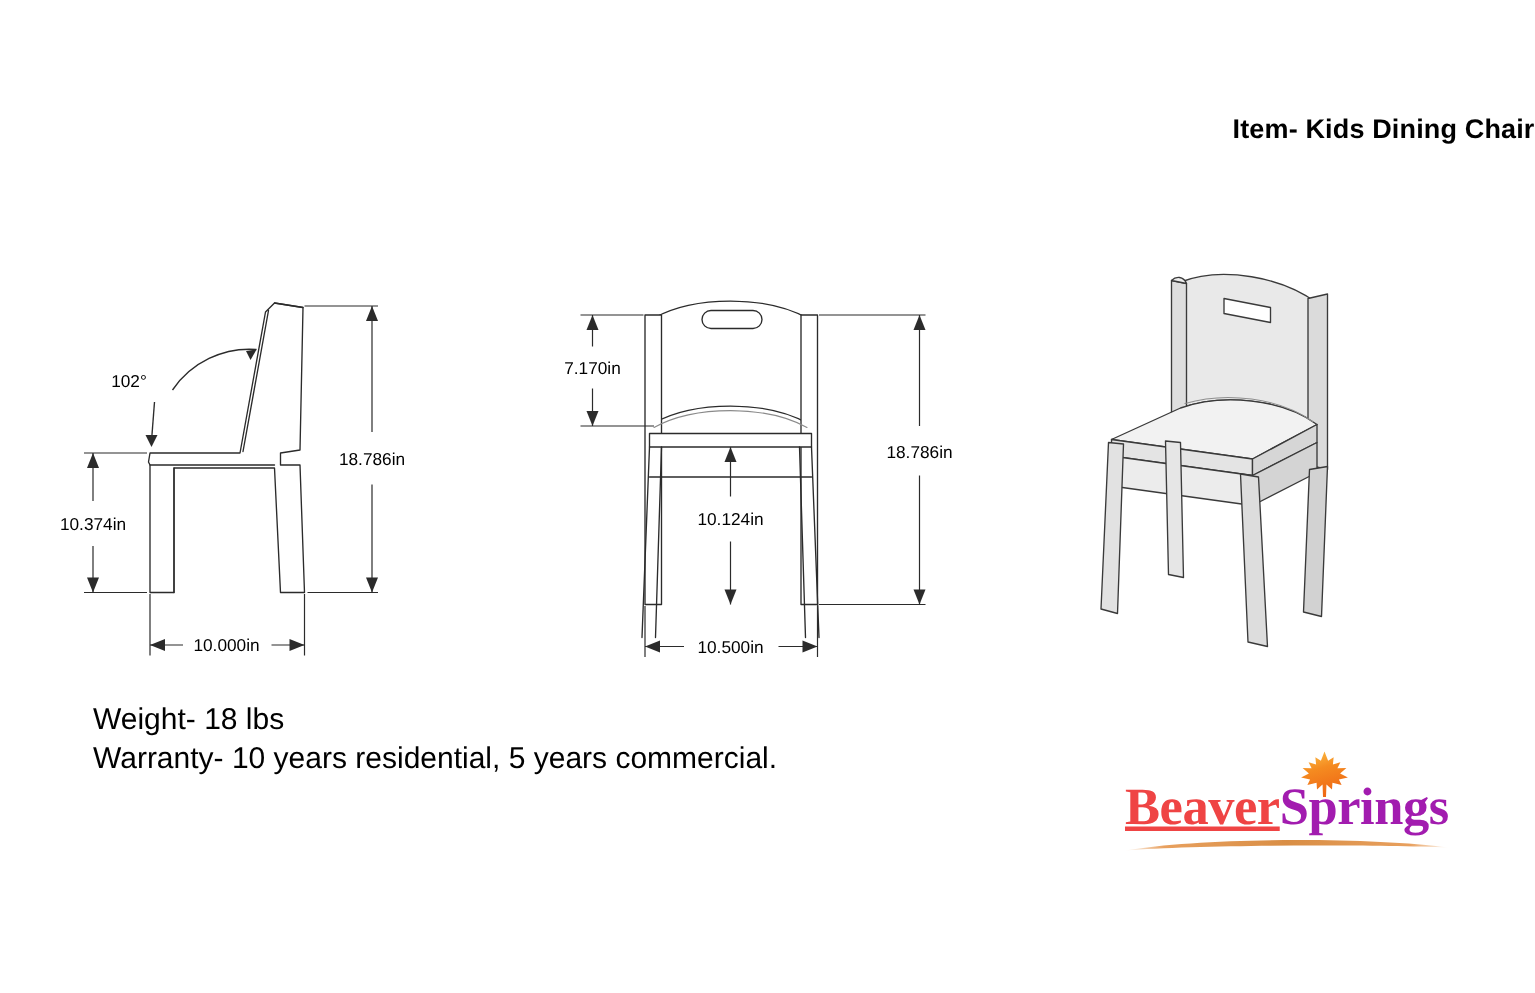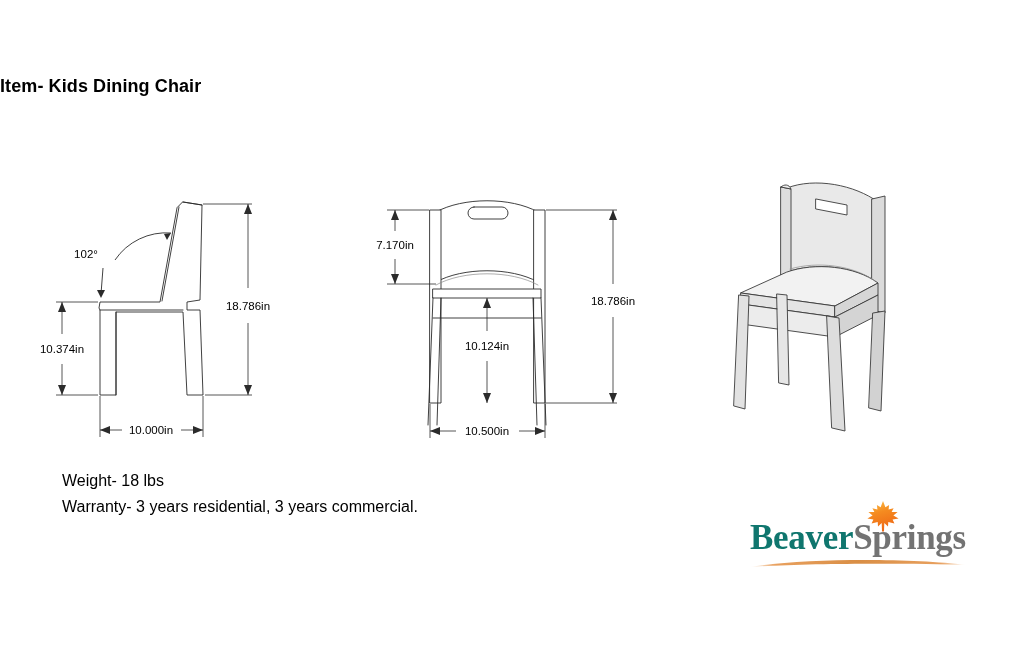--- a/index.html
+++ b/index.html
@@ -17,41 +17,41 @@
     width: 1023px;
     height: 662px;
     background: #ffffff;
     overflow: hidden;
   }
   #page-title {
     position: absolute;
     left: 0;
     top: 76px;
     width: 1023px;
-    text-align: left;
+    text-align: right;
     font-size: 18px;
     font-weight: bold;
     letter-spacing: 0.1px;
     color: #000;
     white-space: nowrap;
   }
   .view {
     position: absolute;
   }
   #side-view   { left: 40px;  top: 182px; width: 270px; height: 270px; }
   #front-view  { left: 363px; top: 185px; width: 300px; height: 265px; }
   #iso-view    { left: 715px; top: 165px; width: 210px; height: 290px; }
 
   .view svg { display: block; overflow: visible; }
 
   #spec-block {
     position: absolute;
     left: 62px;
     top: 468px;
-    font-size: 16px;
+    font-size: 20px;
     line-height: 25.5px;
     color: #000;
     white-space: nowrap;
   }
   #spec-block div { padding: 0; margin: 0; }
 
   #logo {
     position: absolute;
     left: 742px;
     top: 498px;
@@ -61,22 +61,22 @@
   #logo-wordmark {
     position: absolute;
     left: 8px;
     top: 20px;
     font-family: "Liberation Serif", serif;
     font-size: 35px;
     font-weight: bold;
     white-space: nowrap;
     letter-spacing: -0.3px;
   }
-  #logo-word-beaver { color: #0f766e; }
-  #logo-word-springs { color: #737373; }
+  #logo-word-beaver { color: #ef4444; text-decoration: underline; }
+  #logo-word-springs { color: #a21caf; }
   #logo-leaf {
     position: absolute;
     left: 124px;
     top: 2px;
     width: 34px;
     height: 32px;
   }
   #logo-swoosh {
     position: absolute;
     left: 0px;
@@ -269,21 +269,21 @@
 
         <path fill="#d2d2d2" d="M 158 148 L 170 146 L 166 246 L 154 243 Z"></path>
 
         <path fill="none" stroke="#8f8f8f" stroke-width="0.7" d="M 75 104 C 102 96, 138 100, 160 116"></path>
       </g>
     </svg>
   </div>
 
   <div id="spec-block">
     <div>Weight- 18 lbs</div>
-    <div>Warranty- 3 years residential, 3 years commercial.</div>
+    <div>Warranty- 10 years residential, 5 years commercial.</div>
   </div>
 
   <div id="logo">
 
     <svg id="logo-leaf" viewBox="0 0 34 32">
       <defs>
         <linearGradient id="leafGrad" x1="0" y1="0" x2="0.3" y2="1">
           <stop offset="0%" stop-color="#fcc24a"></stop>
           <stop offset="45%" stop-color="#f58b20"></stop>
           <stop offset="100%" stop-color="#ef6a16"></stop>

